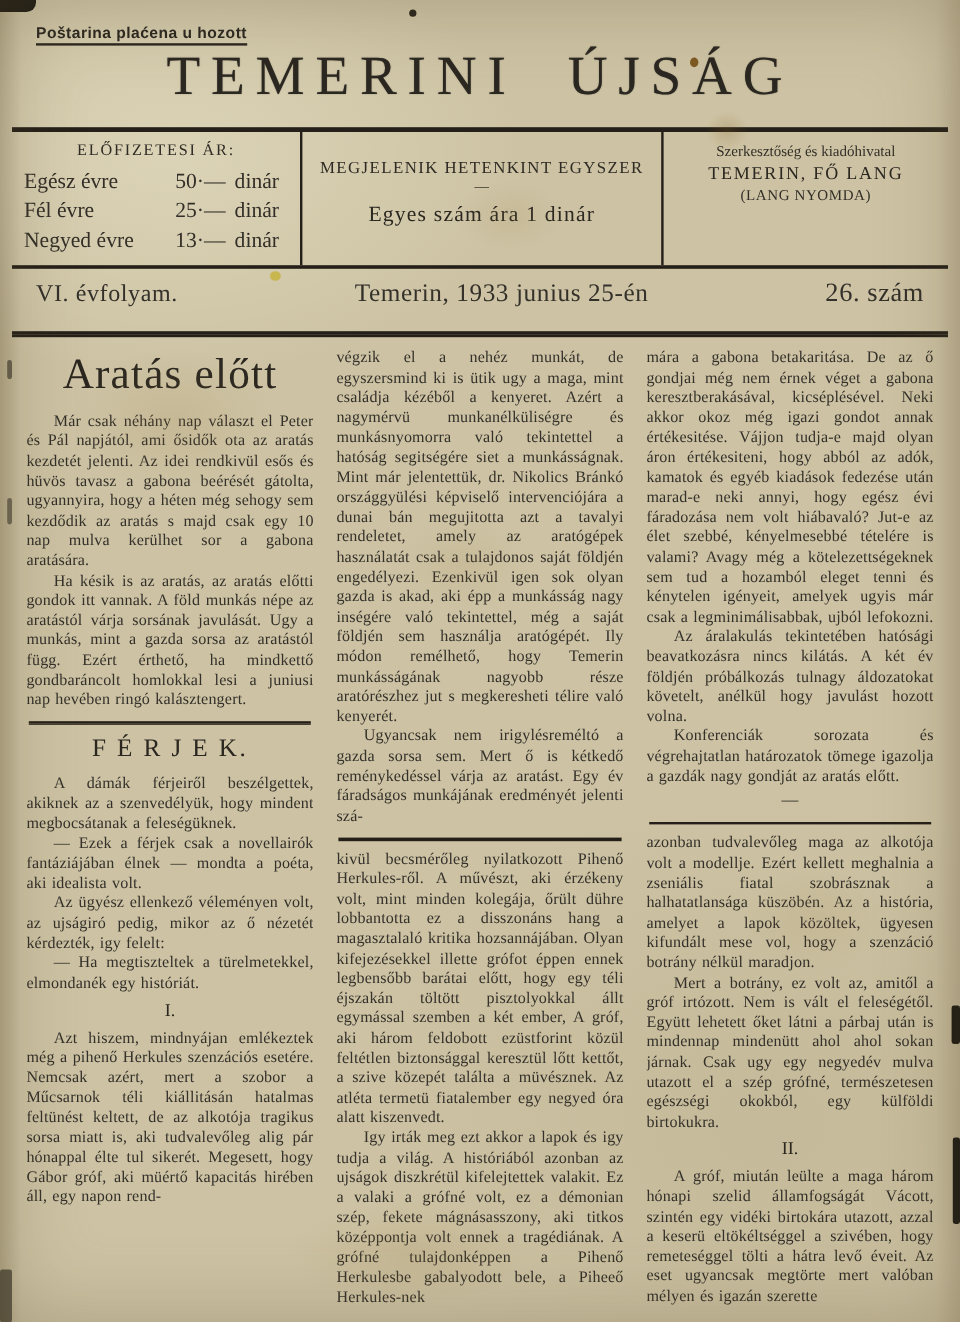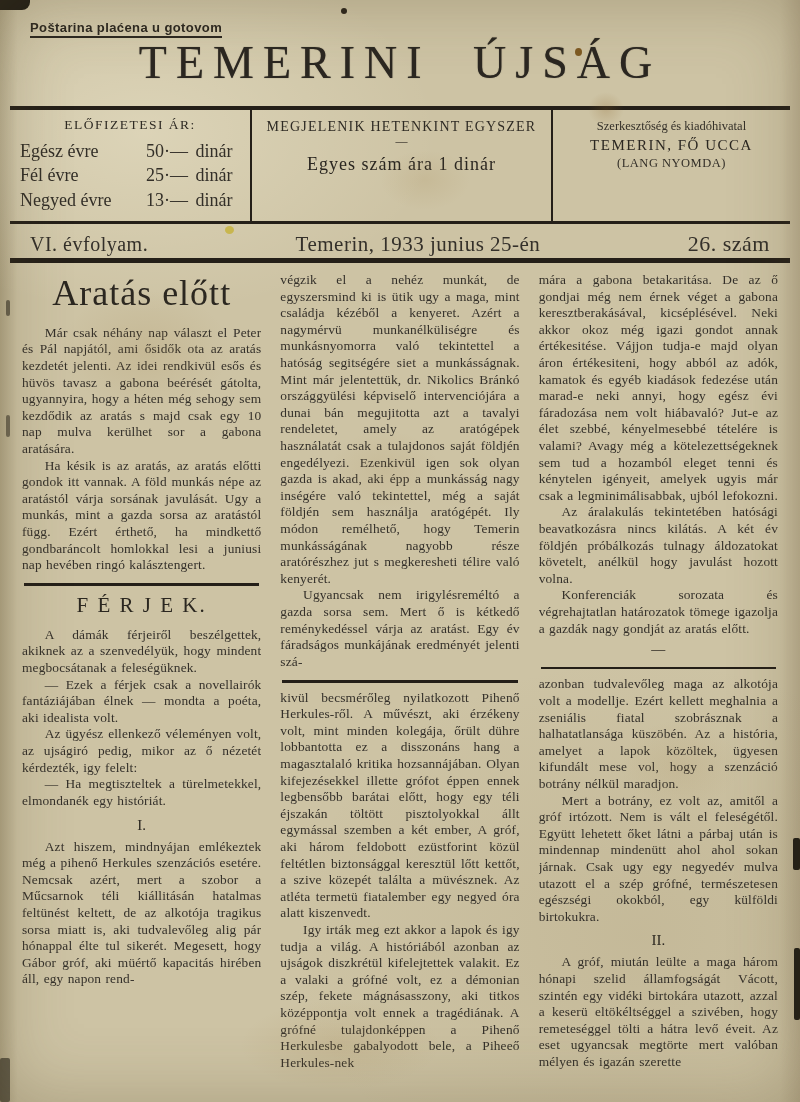--- a/index.html
+++ b/index.html
@@ -62,29 +62,29 @@
   .infobar{display:flex;align-items:stretch;margin:0 10px;}
   .cell{padding:7px 10px 9px;}
   .cell-sub{width:240px;}
   .cell-freq{width:303px;border-left:2px solid var(--rule);border-right:2px solid var(--rule);text-align:center;}
   .cell-off{flex:1;text-align:center;}
   .info-title{text-align:center;font-size:13.5px;letter-spacing:1.5px;color:#2f2b24;margin-bottom:6px;}
   .price-row{display:flex;font-size:18px;line-height:1.35;color:#332f28;}
   .price-row .lbl{flex:1;}
   .price-row .val{width:42px;text-align:right;}
   .price-row .unit{width:52px;text-align:center;}
-  .freq-line1{font-size:14px;letter-spacing:1.2px;color:#2f2b24;margin-top:2px;font-family:Liberation Serif, serif;}
+  .freq-line1{font-size:14px;letter-spacing:1.2px;color:#2f2b24;margin-top:16px;font-family:Liberation Serif, serif;}
   .freq-dash{font-size:12px;line-height:1.1;color:#2f2b24;}
   .freq-line2{font-size:18px;letter-spacing:1px;margin-top:6px;color:#2b2721;}
   .off-line1{font-size:12.5px;color:#332f28;margin-top:2px;}
   .off-line2{font-size:15px;letter-spacing:1.5px;margin-top:3px;color:#2b2721;}
   .off-line3{font-size:12.5px;letter-spacing:.5px;margin-top:2px;color:#332f28;}
 
   .dateline{display:flex;justify-content:space-between;align-items:baseline;
-    padding:7px 30px 1px 30px;}
+    padding:7px 30px 19px 30px;}
   .dl-vol{font-size:20px;letter-spacing:.5px;}
   .dl-date{font-size:21px;letter-spacing:.5px;}
   .dl-issue{font-size:22px;letter-spacing:.5px;}
 
   
   .bodycols{display:flex;gap:19px;padding:4px 22px 0;height:846px;overflow:hidden;justify-content:space-between;}
   .col{width:242px;overflow:hidden;}
   .headline{margin:8px 0 12px;text-align:center;font-weight:400;
     font-size:36px;letter-spacing:1px;color:#2b2720;line-height:1.05;}
   .col p{margin:0;font-size:13.4px;line-height:1.24;text-align:justify;
@@ -114,21 +114,21 @@
   <div class="speck sp2"></div>
   <div class="speck sp3"></div>
   <div class="edge-mark em1"></div>
   <div class="edge-mark em2"></div>
   <div class="edge-mark em3"></div>
   <div class="edge-mark em4"></div>
   <div class="edge-mark em5"></div>
   <div class="edge-mark em6"></div>
 
   
-  <div class="postal">Poštarina plaćena u gotovom</div>
+  <div class="postal">Poštarina plaćena u hozott</div>
   <h1 class="masthead">TEMERINI ÚJSÁG</h1>
   <div class="rule rule-a"></div>
 
   <div class="infobar">
     <div class="cell cell-sub">
       <div class="info-title">ELŐFIZETESI ÁR:</div>
       <div class="price-row">
         <span class="lbl">Egész évre</span>
         <span class="val">50·—</span>
         <span class="unit">dinár</span>
@@ -144,21 +144,21 @@
         <span class="unit">dinár</span>
       </div>
     </div>
     <div class="cell cell-freq">
       <div class="freq-line1">MEGJELENIK HETENKINT EGYSZER</div>
       <div class="freq-dash">—</div>
       <div class="freq-line2">Egyes szám ára 1 dinár</div>
     </div>
     <div class="cell cell-off">
       <div class="off-line1">Szerkesztőség és kiadóhivatal</div>
-      <div class="off-line2">TEMERIN, FŐ UCCA</div>
+      <div class="off-line2">TEMERIN, FŐ LANG</div>
       <div class="off-line3">(LANG NYOMDA)</div>
     </div>
   </div>
 
   <div class="rule rule-b"></div>
 
   <div class="dateline">
     <span class="dl-vol">VI. évfolyam.</span>
     <span class="dl-date">Temerin, 1933 junius 25-én</span>
     <span class="dl-issue">26. szám</span>

